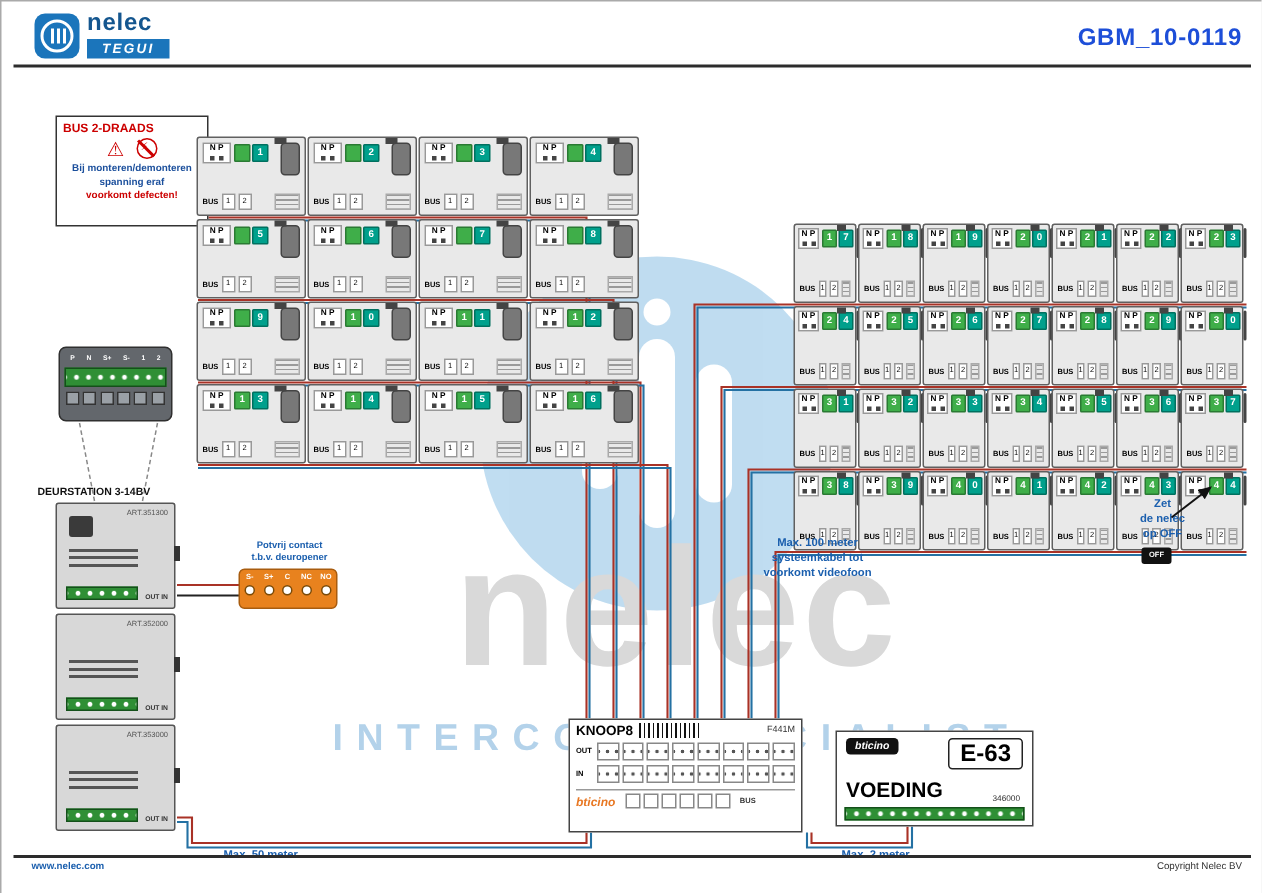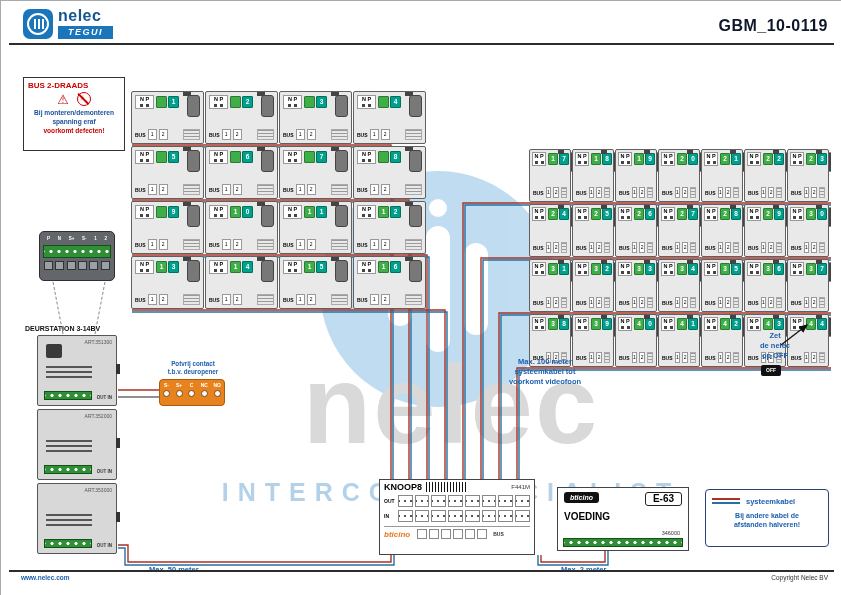--- a/index.html
+++ b/index.html
@@ -10,27 +10,27 @@
   .z1{z-index:1}.z2{z-index:2}.z3{z-index:3}.z4{z-index:4}.z5{z-index:5}
   
   .hdr-brand{left:22px;top:7px;display:flex;gap:5px;align-items:center;}
   .logo-badge{width:30px;height:30px;background:#1b75bb;border-radius:7px;position:relative;flex:0 0 auto;}
   .logo-badge::before{content:"";position:absolute;inset:4px;border:2px solid #fff;border-radius:50%;}
   .logo-badge::after{content:"";position:absolute;left:11px;top:10px;width:2px;height:10px;background:#fff;box-shadow:4px 0 0 #fff,8px 0 0 #fff;}
   .brand-col{display:flex;flex-direction:column;}
   .brand-text{color:#14568f;font-weight:bold;font-size:16px;line-height:1;letter-spacing:.5px;}
   .brand-sub{background:#1b75bb;color:#fff;font-style:italic;font-weight:bold;font-size:9px;
              padding:1px 10px 2px 10px;margin-top:2px;letter-spacing:1.5px;width:fit-content;}
-  .doc-number{right:14px;top:16px;color:#0f172a;font-weight:bold;font-size:16px;letter-spacing:.5px;}
+  .doc-number{right:14px;top:16px;color:#1d4ed8;font-weight:bold;font-size:16px;letter-spacing:.5px;}
   .hdr-line{left:8px;right:8px;top:42px;height:2px;background:#2c2c2c;}
   .ftr-line{left:8px;right:8px;top:569px;height:1.5px;background:#2c2c2c;}
   .ftr-left{left:20px;top:573px;font-size:6.5px;font-weight:bold;color:#1b5fae;}
   .ftr-right{right:14px;top:573px;font-size:6.5px;color:#333;}
   
-  .warnbox{left:22px;top:76px;width:102px;height:74px;border:1.3px solid #333;background:#fff;box-sizing:border-box;padding:3px 2px;text-align:center;}
+  .warnbox{left:36px;top:76px;width:102px;height:74px;border:1.3px solid #333;background:#fff;box-sizing:border-box;padding:3px 2px;text-align:center;}
   .warn-title{color:#cc0000;font-weight:bold;font-size:8px;text-align:left;padding-left:2px;}
   .w-icons{display:flex;gap:8px;justify-content:center;align-items:center;margin:2px 0 3px 0;height:14px;}
   .icon-triangle{color:#cc0000;font-size:13px;line-height:1;}
   .icon-noentry{width:12px;height:12px;border:1.6px solid #cc0000;border-radius:50%;position:relative;display:inline-block;}
   .icon-noentry::before{content:"⚡";position:absolute;left:2px;top:1px;font-size:7px;color:#cc0000;}
   .icon-noentry::after{content:"";position:absolute;left:-2px;top:4.6px;width:15px;height:1.6px;background:#cc0000;transform:rotate(45deg);}
   .warn-line{font-size:6.6px;font-weight:bold;color:#1b4f9c;line-height:1.35;}
   .warn-line.red{color:#cc0000;}
   
   .grid{display:flex;flex-direction:column;}
@@ -104,22 +104,22 @@
       background-image:radial-gradient(circle,#555 1px,rgba(0,0,0,0) 1.4px);background-size:6px 100%;background-position:3px 50%;background-repeat:repeat-x;}
   .k-bottom{display:flex;align-items:center;gap:3px;margin-top:4px;border-top:1px solid #999;padding-top:2px;}
   .k-brand{font-size:8px;font-weight:bold;font-style:italic;color:#e87722;}
   .k-miniterms{display:flex;gap:2px;margin-left:4px;}
   .k-miniterms i{width:8px;height:8px;background:#fff;border:1px solid #888;display:block;}
   .k-blabel{font-size:5px;font-weight:bold;color:#333;margin-left:3px;}
   
   .voeding{left:556px;top:486px;width:132px;height:64px;background:#fff;border:1.5px solid #444;box-sizing:border-box;padding:4px 6px;}
   .v-top{display:flex;align-items:flex-start;}
   .v-brand{background:#111;color:#fff;font-style:italic;font-weight:bold;font-size:7px;padding:2px 6px;border-radius:3px;}
-  .v-model{margin-left:auto;font-size:10px;font-weight:bold;border:1.5px solid #222;border-radius:3px;padding:0 7px;line-height:1.2;}
-  .v-name{font-size:10px;font-weight:bold;margin-top:5px;}
+  .v-model{margin-left:auto;font-size:16px;font-weight:bold;border:1.5px solid #222;border-radius:3px;padding:0 7px;line-height:1.2;}
+  .v-name{font-size:14px;font-weight:bold;margin-top:5px;}
   .v-code{position:absolute;right:8px;bottom:14px;font-size:5.5px;color:#333;}
   .v-strip{position:absolute;left:5px;right:5px;bottom:3px;height:9px;}
   
   .legend{left:704px;top:488px;width:124px;height:58px;background:#fff;border:1.5px solid #27427a;border-radius:4px;box-sizing:border-box;padding:6px;}
   .lg-row1{display:flex;align-items:center;gap:6px;}
   .lg-sample{width:28px;}
   .lg-sample i{display:block;height:2px;margin:2px 0;}
   .lg-red{background:#a93226;}
   .lg-blue{background:#2471a3;}
   .lg-label{font-size:7.5px;font-weight:bold;color:#1b5fae;}
@@ -1310,33 +1310,20 @@
   <div class="abs z3 voeding">
     <div class="v-top">
       <span class="v-brand">bticino</span>
       <span class="v-model">E-63</span>
     </div>
     <div class="v-name">VOEDING</div>
     <div class="v-code">346000</div>
     <div class="v-strip dots-strip"></div>
   </div>
 
-  <div class="abs z3 legend">
-    <div class="lg-row1">
-      <span class="lg-sample">
-          <i class="lg-red"></i>
-          <i class="lg-blue"></i>
-        </span>
-      <span class="lg-label">systeemkabel</span>
-    </div>
-    <div class="lg-note">
-      <span>Bij andere kabel de</span><br>
-      <span>afstanden halveren!</span>
-    </div>
-  </div>
 
   <div class="abs z4 note note-max100">
     <span>Max. 100 meter</span><br>
     <span>systeemkabel tot</span><br>
     <span>voorkomt videofoon</span>
   </div>
   <div class="abs z4 note note-off">
     <span>Zet</span><br>
     <span>de nelec</span><br>
     <span>op OFF</span>

